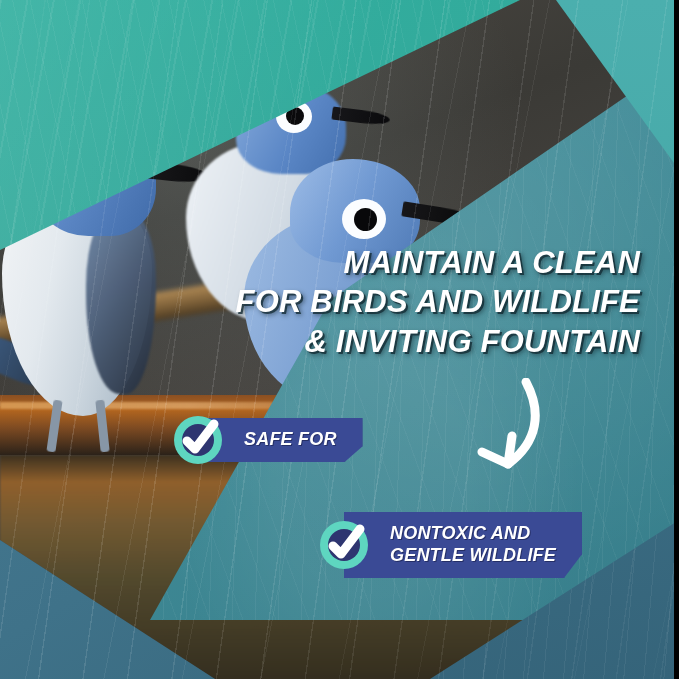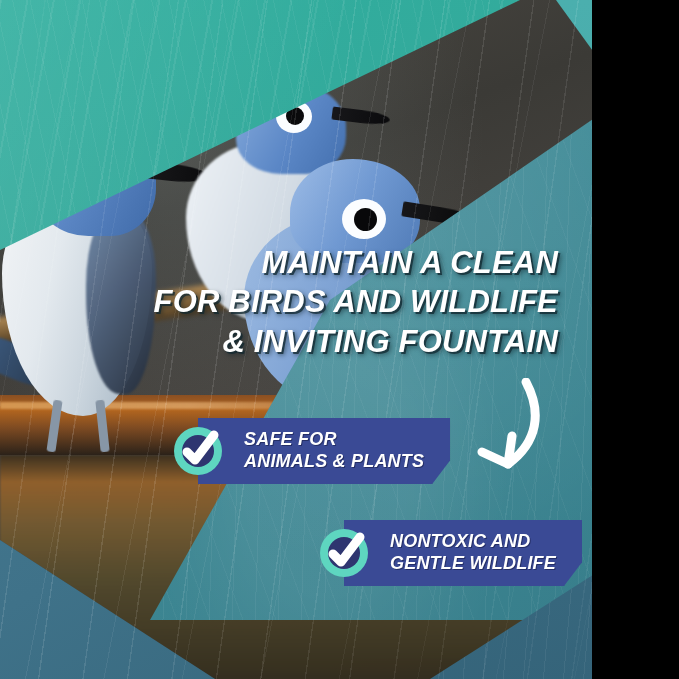--- a/index.html
+++ b/index.html
@@ -1,20 +1,20 @@
 <!DOCTYPE html>
 <html><head>
 <meta charset="utf-8">
 <style>
   html,body{margin:0;padding:0;background:#000;}
   body{font-family:"Liberation Sans",sans-serif;}
 
   #stage{
     position:relative;
-    width:592px;height:679px;
+    width:674px;height:679px;
     overflow:hidden;
     background:#c2410c;
   }
 
   
   .layer{position:absolute;inset:0;}
 
   
   .bg-base{
     background:
@@ -235,21 +235,21 @@
     color:#fff;letter-spacing:.2px;
     text-shadow:1px 1px 0 rgba(15,20,55,.5);
     white-space:nowrap;
   }
   .badge .check{
     position:absolute;left:0;top:50%;transform:translateY(-50%);
     width:56px;height:56px;z-index:3;
   }
   #badge1{left:170px;top:418px;}
   #badge1 .bar{margin-left:28px;}
-  #badge2{left:316px;top:512px;margin-top:8px;}
+  #badge2{left:316px;top:512px;}
   #badge2 .bar{margin-left:28px;}
 </style>
 </head>
 <body>
 
 <div id="stage">
 
   <div class="layer bg-base"></div>
   <div class="layer perch"></div>
 
@@ -303,21 +303,20 @@
     <svg width="120" height="120" viewBox="0 0 120 120" aria-hidden="true">
       <path d="M88 4 C 104 34, 100 64, 70 86" fill="none" stroke="#ffffff" stroke-width="9" stroke-linecap="round"></path>
       <path d="M70 86 L 44 74 M70 86 L 74 58" fill="none" stroke="#ffffff" stroke-width="9" stroke-linecap="round" stroke-linejoin="round"></path>
     </svg>
   </div>
 
   <div class="badge" id="badge1">
     <div class="bar">
       <div class="bar-text">
         <div>SAFE FOR</div>
-        <div>ANIMALS &amp; PLANTS</div>
       </div>
     </div>
     <div class="check">
       <svg width="56" height="56" viewBox="0 0 56 56" aria-hidden="true">
         <circle cx="28" cy="28" r="24" fill="#5ed6c0"></circle>
         <circle cx="28" cy="28" r="16" fill="#2e3570"></circle>
         <path d="M17 29 L 25 37 L 44 12" fill="none" stroke="#ffffff" stroke-width="9" stroke-linecap="round" stroke-linejoin="round"></path>
       </svg>
     </div>
   </div>

